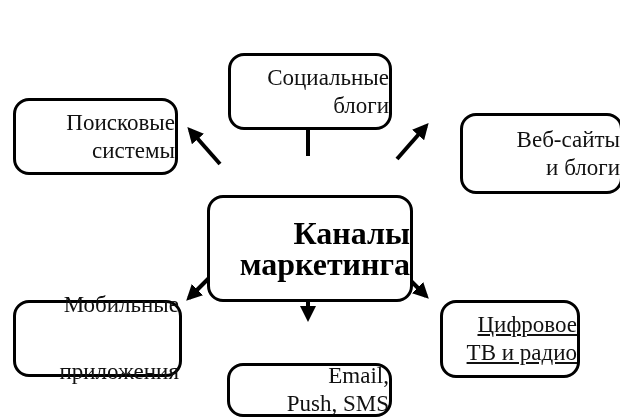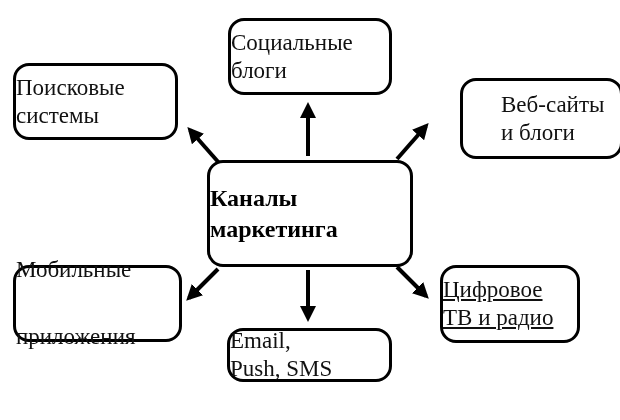--- a/index.html
+++ b/index.html
@@ -24,31 +24,32 @@
     pointer-events: none;
   }
   .node {
     position: absolute;
     box-sizing: border-box;
     border: 3.5px solid #000000;
     border-radius: 16px;
     background: #ffffff;
     display: flex;
     flex-direction: column;
-    align-items: flex-start;
+    align-items: flex-end;
     justify-content: center;
     text-align: center;
     color: #111111;
     font-size: 23px;
     line-height: 28px;
+    margin-top: 35px;
   }
   .node .line { display: block; white-space: nowrap; }
   .node.center {
     font-weight: bold;
-    font-size: 24px;
+    font-size: 32px;
     line-height: 31px;
     color: #000000;
   }
   
   .n-center   { left: 207px; top: 160px; width: 206px; height: 107px; }
   .n-social   { left: 228px; top: 18px;  width: 164px; height: 77px;  }
   .n-search   { left: 13px;  top: 63px;  width: 165px; height: 77px;  }
   .n-web      { left: 460px; top: 78px;  width: 163px; height: 81px; padding-left: 38px;  }
   .n-mobile   { left: 13px;  top: 265px; width: 169px; height: 77px; gap: 39px;  }
   .n-email    { left: 227px; top: 328px; width: 165px; height: 54px;  }

